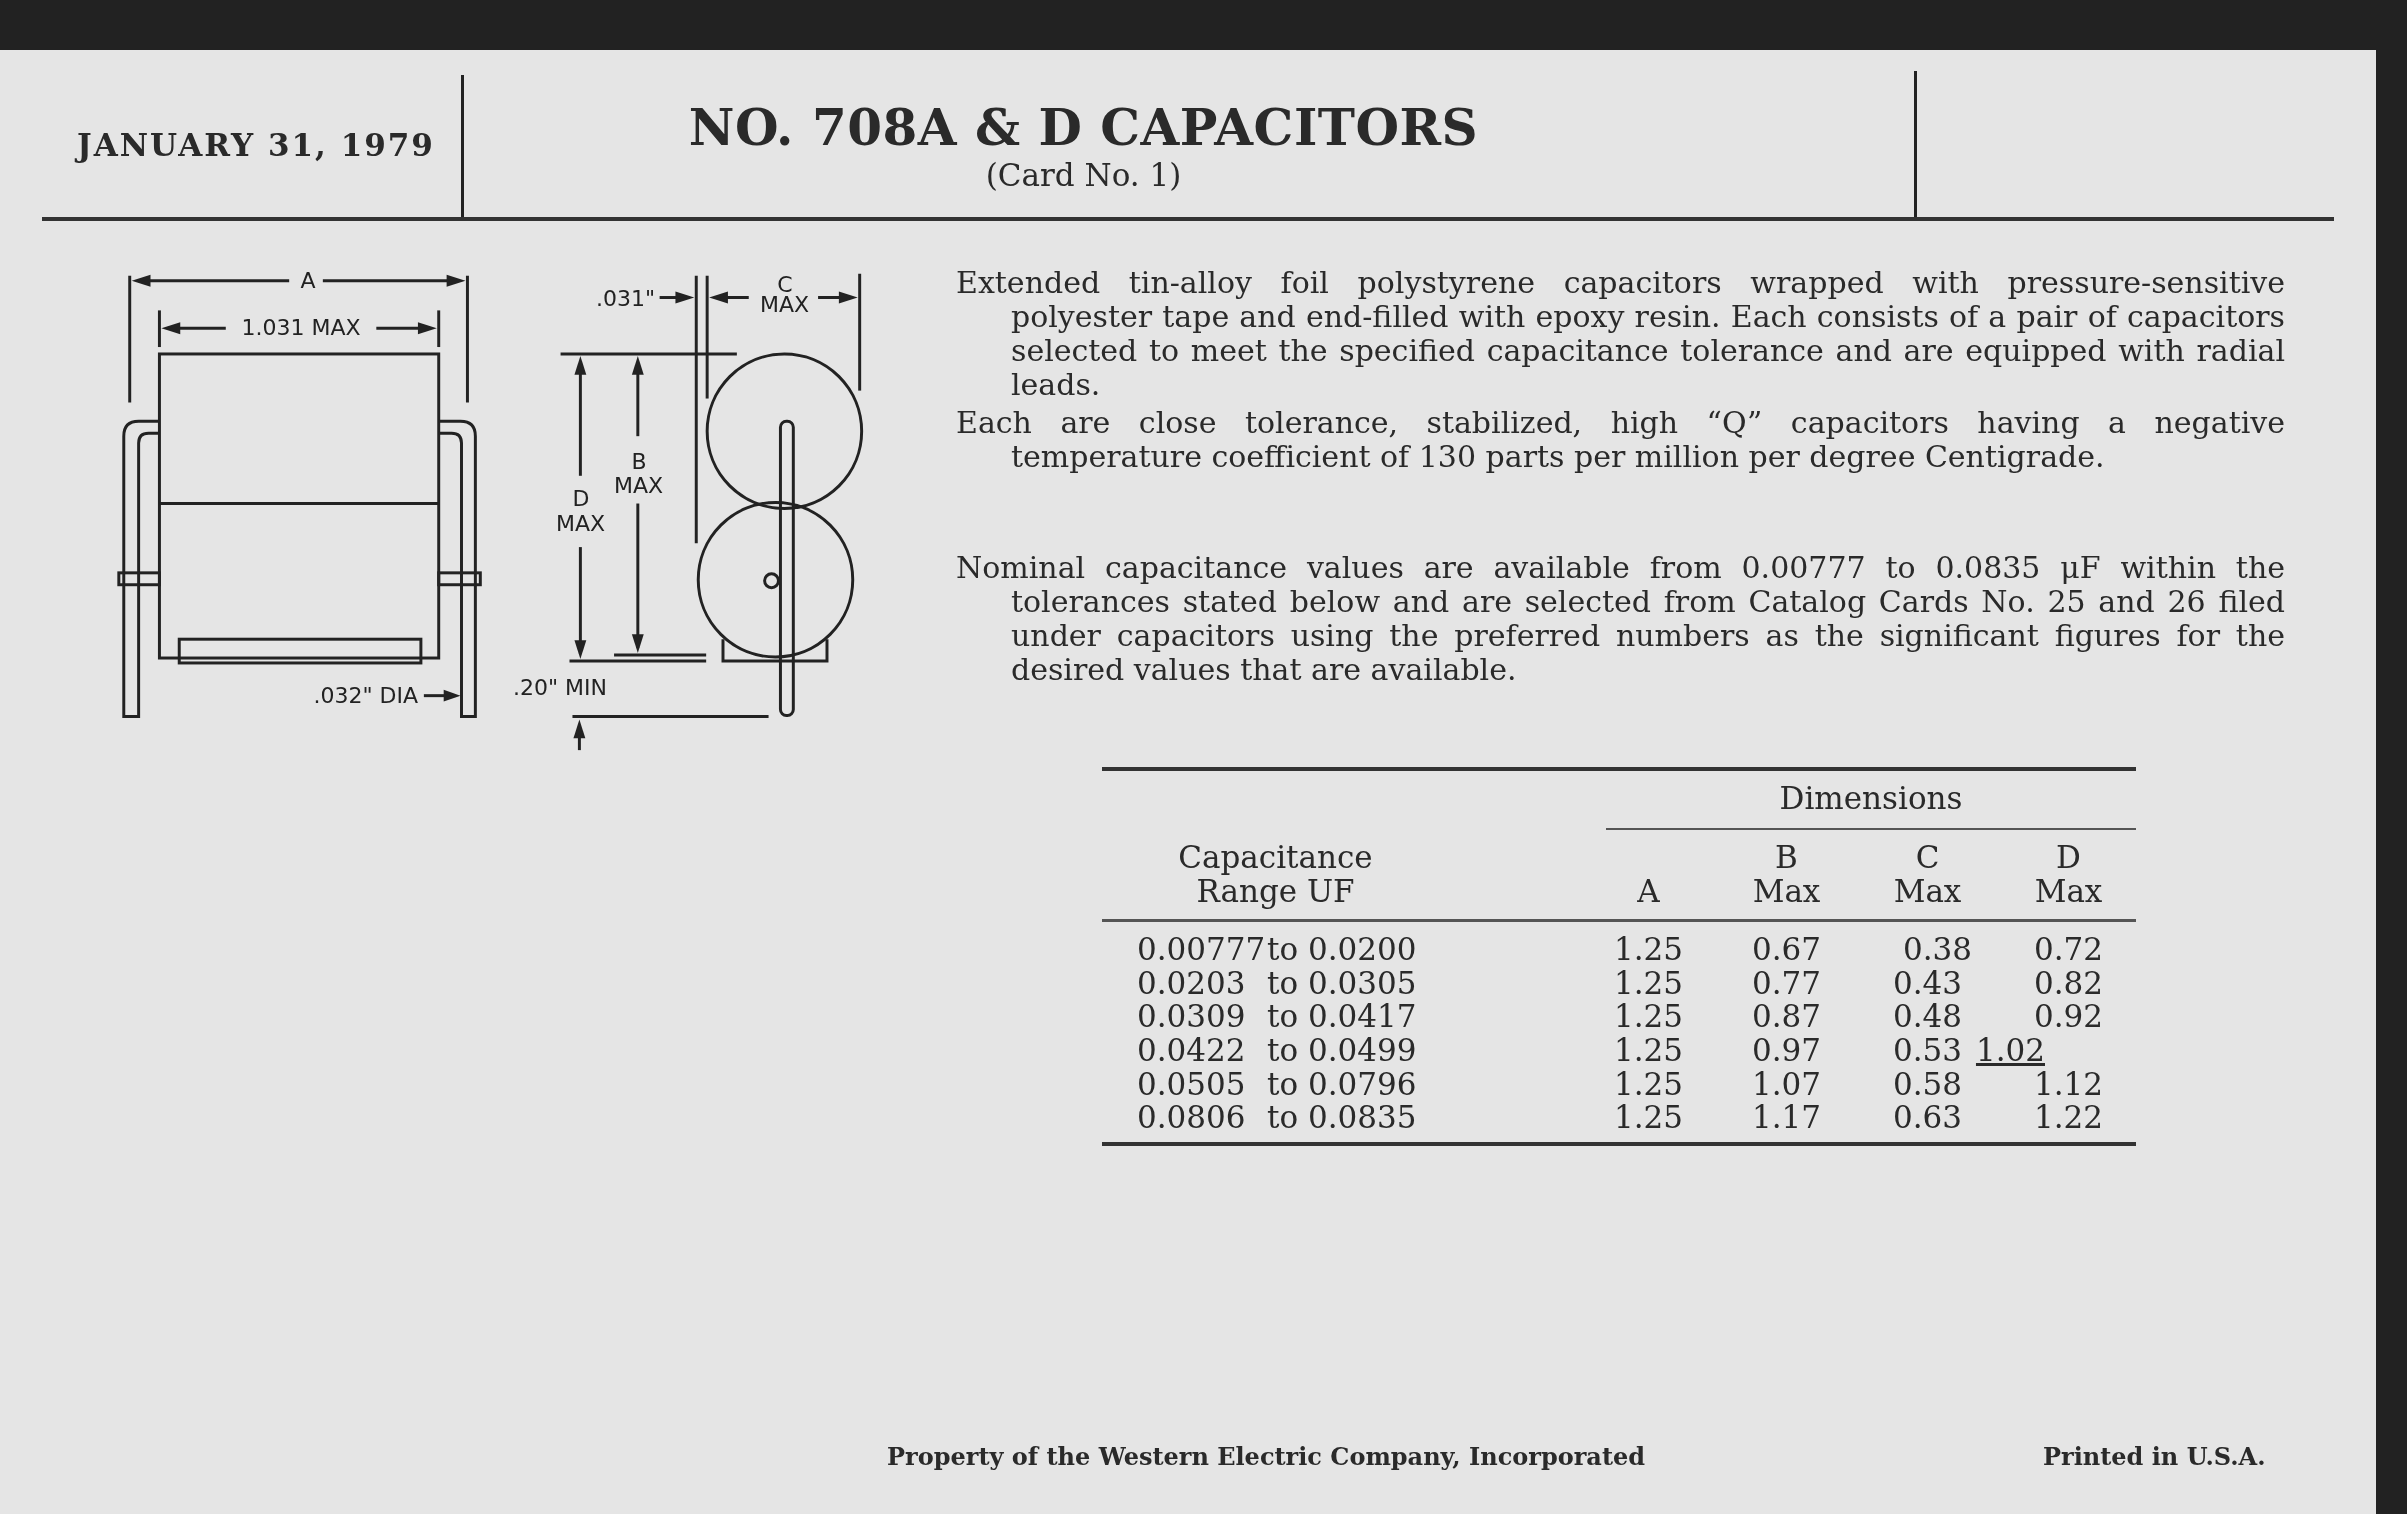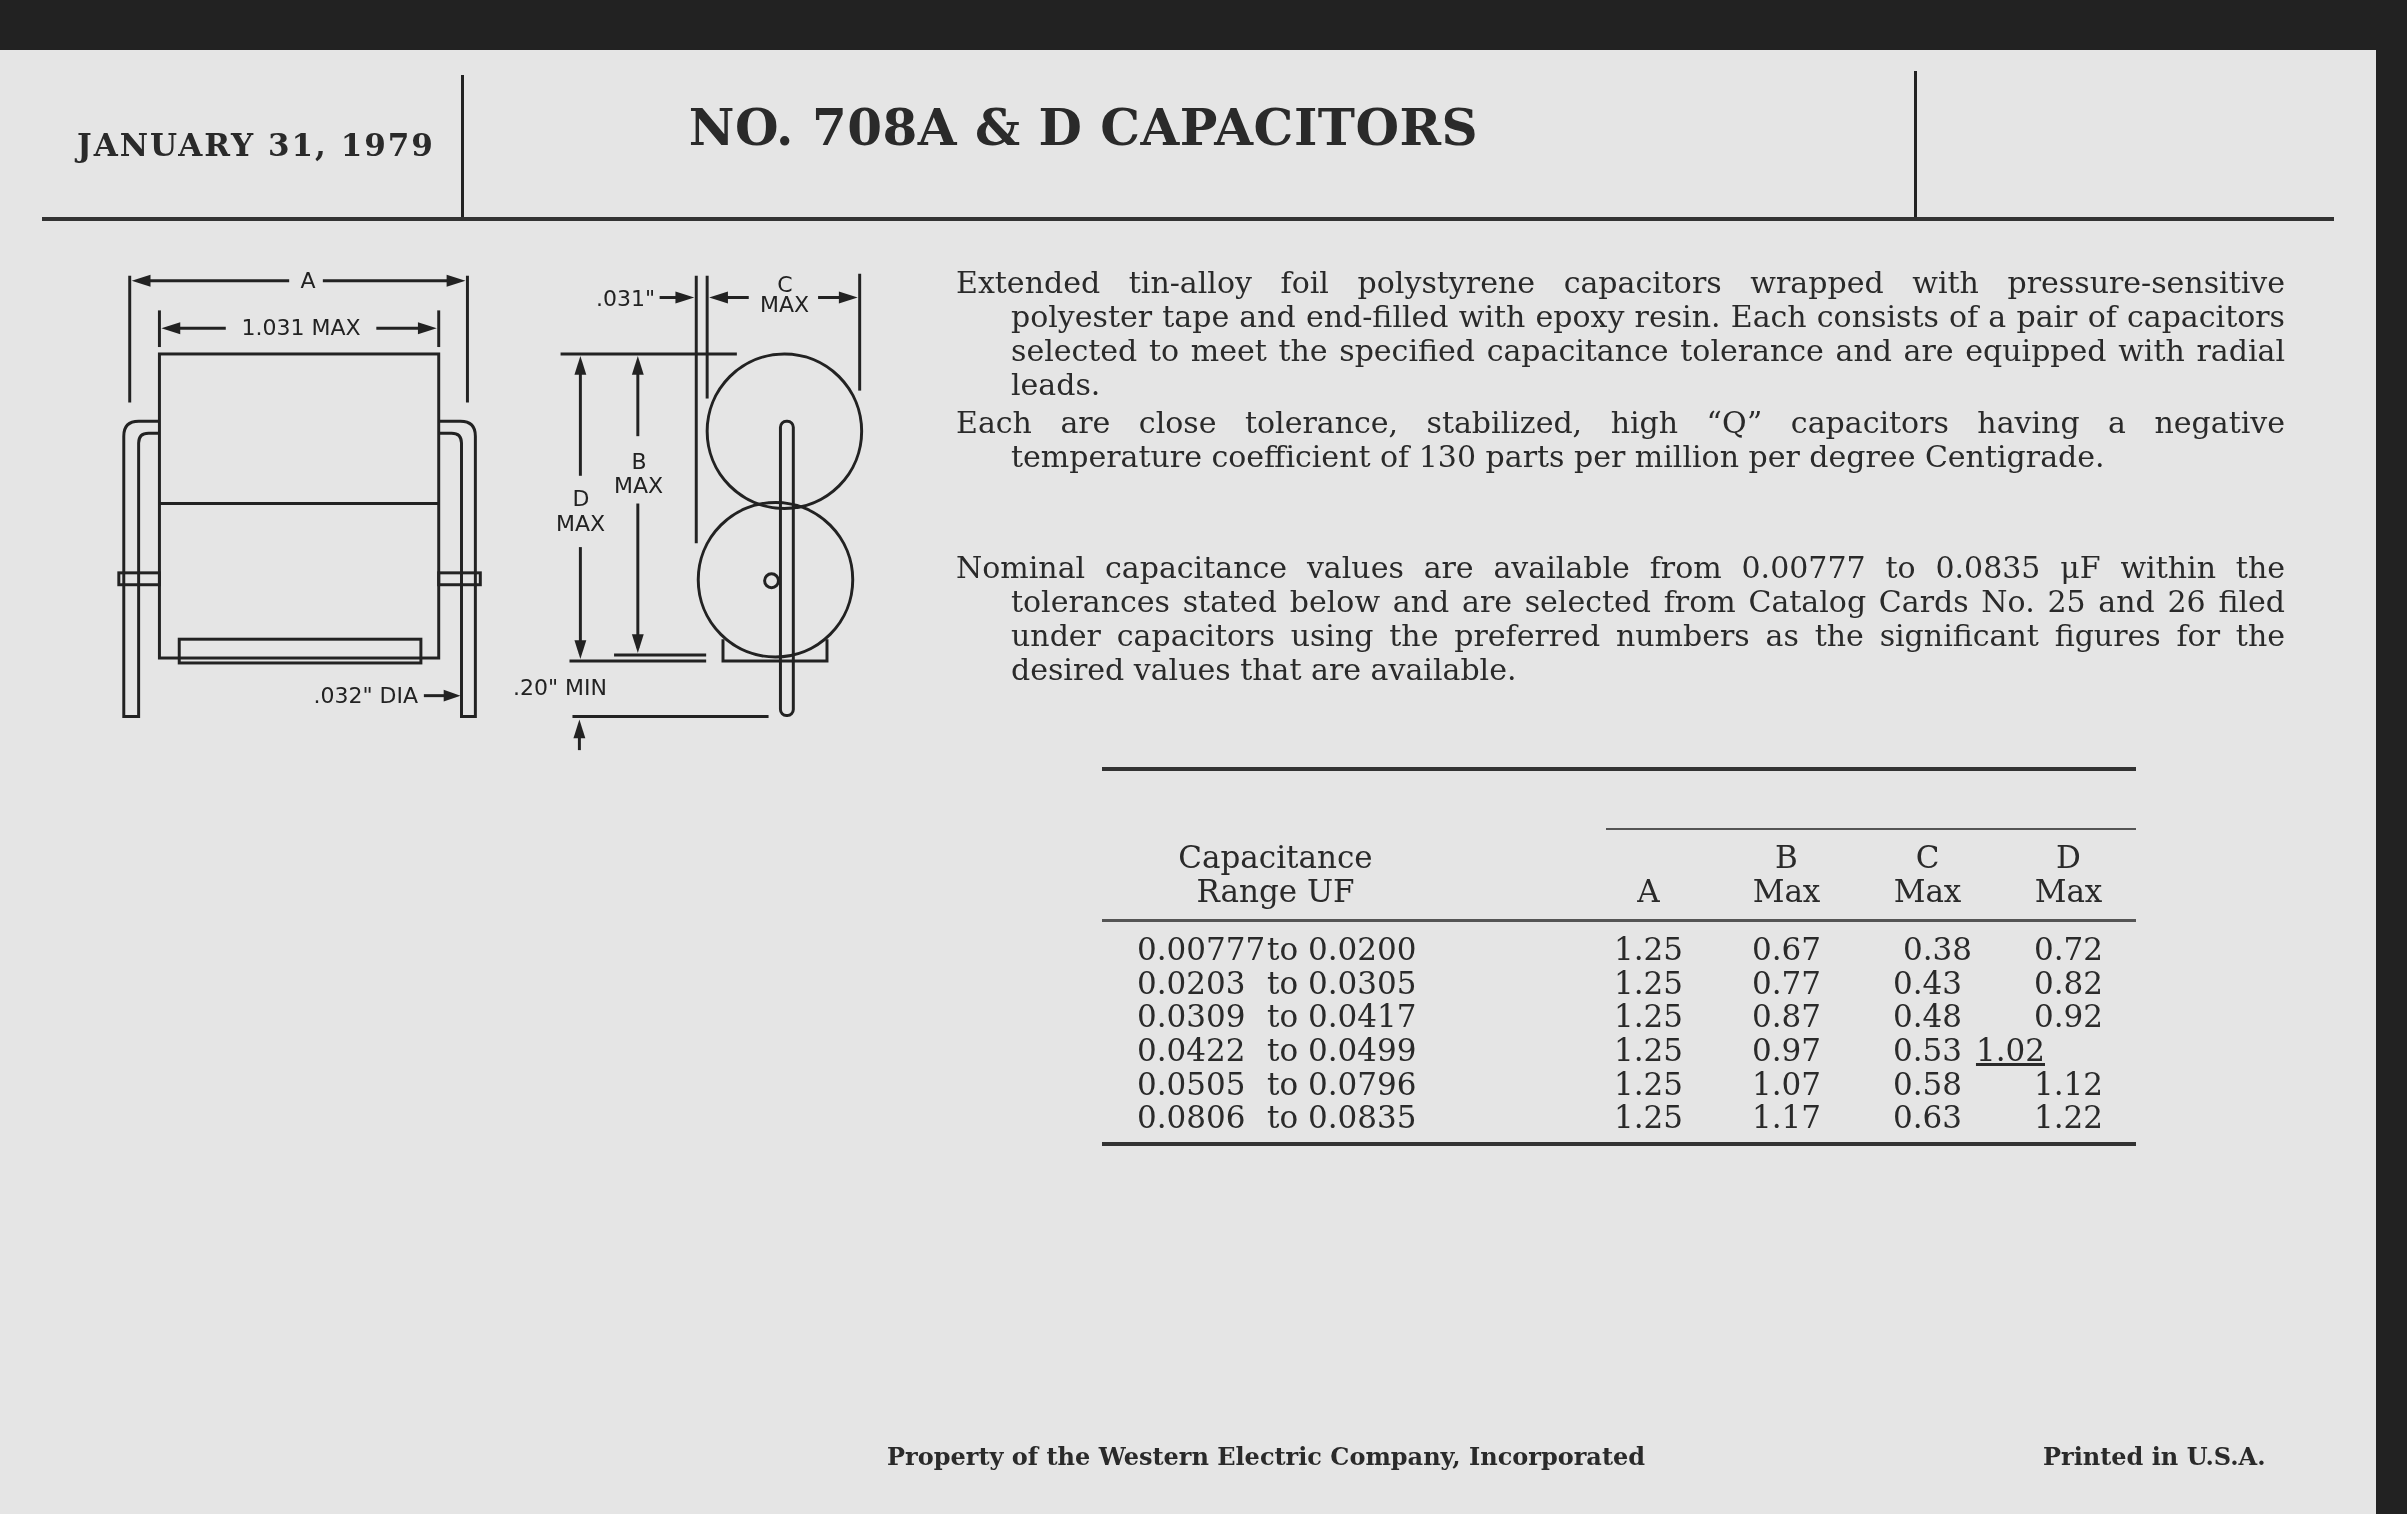--- a/index.html
+++ b/index.html
@@ -48,20 +48,21 @@
 </style>
 </head>
 <body>
 
 <div class="card">
 
   <div class="abs date">JANUARY 31, 1979</div>
   <div class="abs vline" style="left:461px; top:25px; height:145px;"></div>
   <div class="abs vline" style="left:1914px; top:21px; height:149px;"></div>
   <div class="abs title">NO. 708A &amp; D CAPACITORS</div>
+  <div class="abs subtitle">(Card No. 1)</div>
   <div class="abs hrule" style="left:42px; top:167px; width:2292px;"></div>
 
   <svg class="abs" style="left:99px; top:198px;" width="416" height="515" viewBox="100 250 420 520">
     <g stroke="#222" stroke-width="3" fill="none">
 
       <line x1="131" y1="278" x2="131" y2="406"></line>
       <line x1="472" y1="278" x2="472" y2="406"></line>
       <line x1="140" y1="283" x2="292" y2="283"></line>
       <line x1="326" y1="283" x2="462" y2="283"></line>
 
@@ -143,20 +144,21 @@
   <div class="abs dim-label" style="left:606px; top:423px; width:65px;">MAX</div>
   <div class="abs dim-label" style="left:566px; top:436px; width:30px;">D</div>
   <div class="abs dim-label" style="left:548px; top:461px; width:65px;">MAX</div>
   <div class="abs dim-label" style="left:513px; top:625px; width:111px; text-align:left;">.20" MIN</div>
 
   <div class="abs para" style="top:216px;">Extended tin-alloy foil polystyrene capacitors wrapped with pressure-sensitive polyester tape and end-filled with epoxy resin. Each consists of a pair of capacitors selected to meet the specified capacitance tolerance and are equipped with radial leads.</div>
   <div class="abs para" style="top:356px;">Each are close tolerance, stabilized, high “Q” capacitors having a negative temperature coefficient of 130 parts per million per degree Centigrade.</div>
   <div class="abs para" style="top:501px;">Nominal capacitance values are available from 0.00777 to 0.0835 μF within the tolerances stated below and are selected from Catalog Cards No. 25 and 26 filed under capacitors using the preferred numbers as the significant figures for the desired values that are available.</div>
 
   <div class="abs tbl-top"></div>
+  <div class="abs hdr" style="left:1606px; top:731px; width:530px;">Dimensions</div>
   <div class="abs tbl-sub"></div>
 
   <div class="abs hdr" style="left:1102px; top:790px; width:347px;">
     <div>Capacitance</div>
     <div>Range UF</div>
   </div>
   <div class="abs hdr" style="left:1604px; top:824px; width:89px;">
     <div>A</div>
   </div>
   <div class="abs hdr" style="left:1742px; top:790px; width:89px;">

